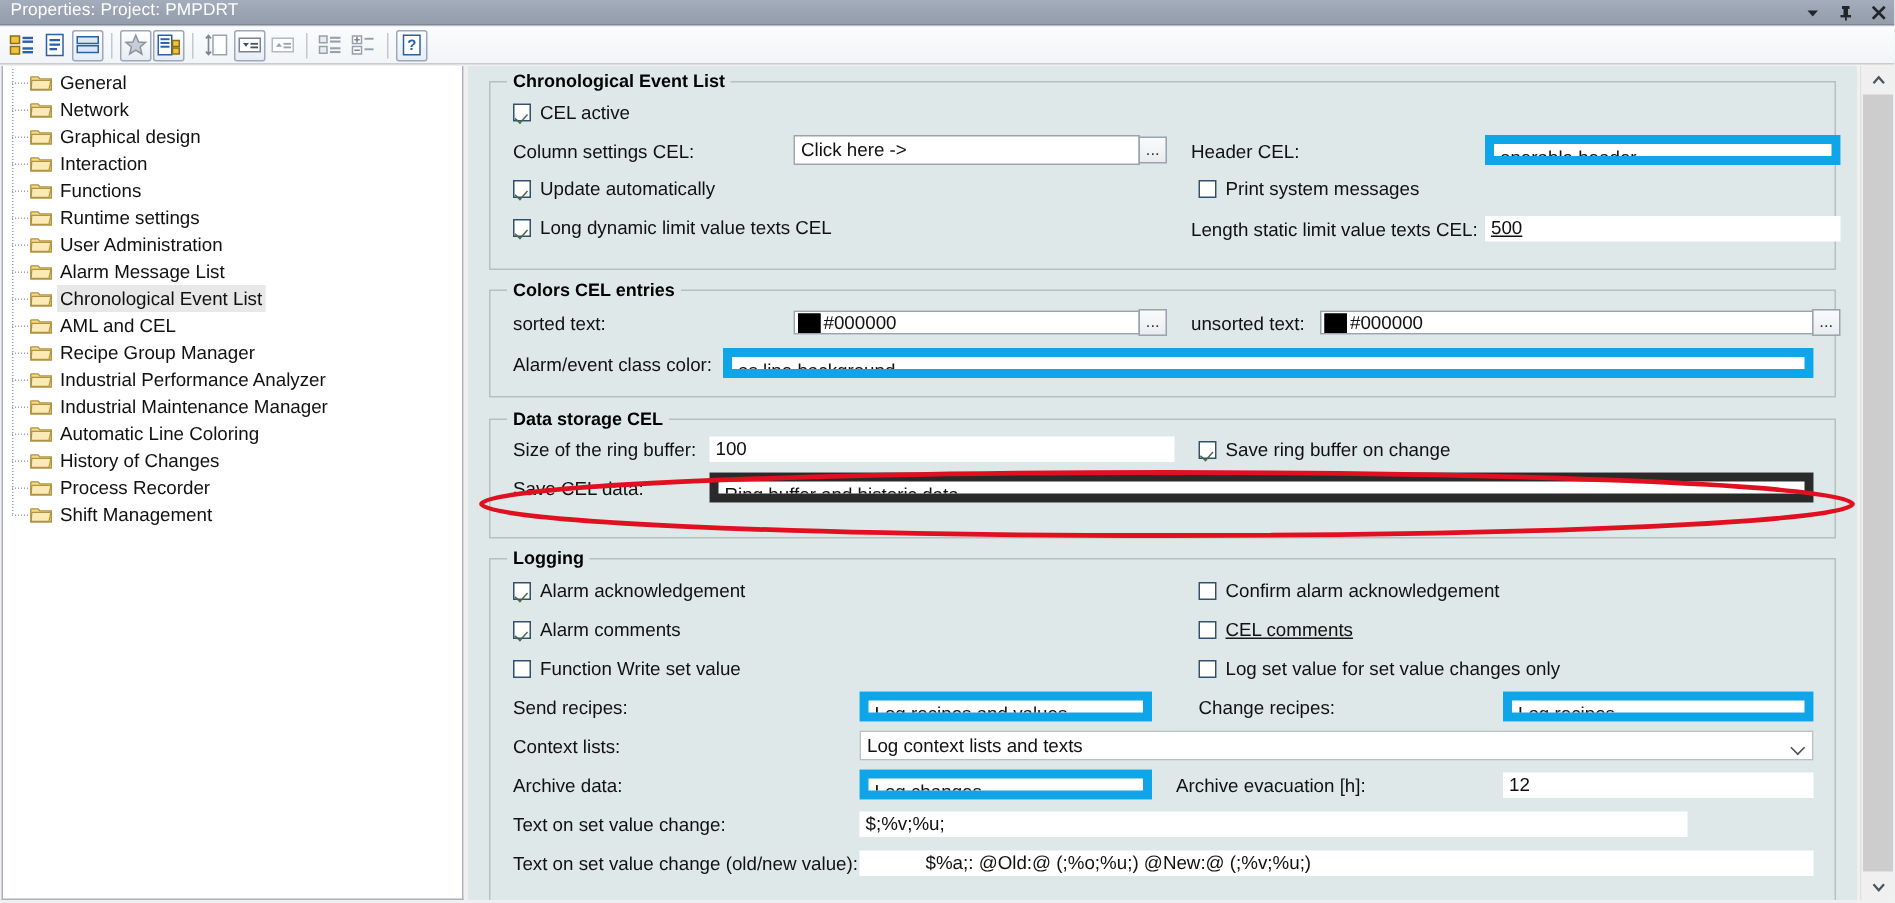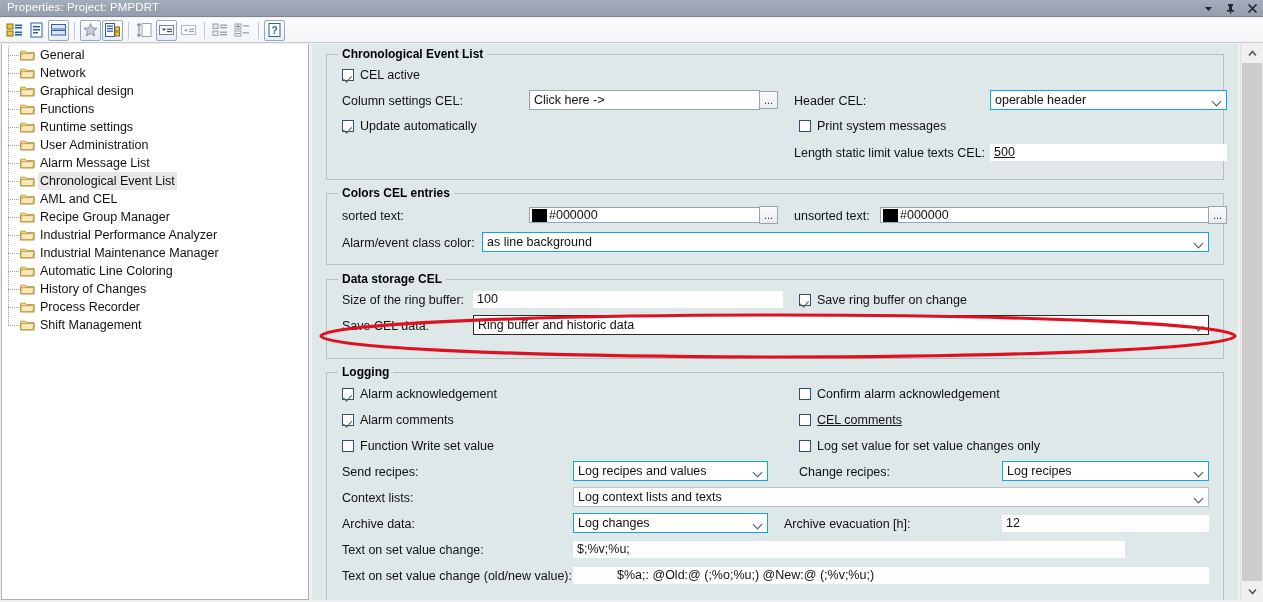--- a/index.html
+++ b/index.html
@@ -102,21 +102,21 @@
     content:"";position:absolute;left:2px;top:4px;width:4px;height:7px;
     border:solid #4a6a4a;border-width:0 1.6px 1.6px 0;transform:rotate(42deg);
   }
   .txt{
     background:#ffffff;border:1px solid #9aa4ae;box-sizing:border-box;
     height:20px;line-height:18px;padding:0 4px;font-size:12.5px;color:#111;
     white-space:nowrap;overflow:hidden;
   }
   .txt.flat{border:none;background:#ffffff;height:17px;line-height:17px;}
   .combo{
-    background:#ffffff;border:1px solid #0ea5e9;box-sizing:border-box;
+    background:#ffffff;border:6px solid #0ea5e9;box-sizing:border-box;
     height:20px;line-height:18px;padding:0 18px 0 4px;font-size:12.5px;color:#111;
     position:relative;white-space:nowrap;overflow:hidden;
   }
   .combo::after{
     content:"";position:absolute;right:6px;top:7px;width:6px;height:6px;
     border:solid #45505c;border-width:0 1.4px 1.4px 0;transform:rotate(45deg);
   }
   .combo.noborder{border:1px solid #b9c2c2;}
   .dotbtn{
     width:19px;height:18px;border:1px solid #9aa4ae;background:linear-gradient(to bottom,#fafbfc,#e9ecef);
@@ -285,20 +285,29 @@
             </svg></span>
           <span class="tlabel">Graphical design</span>
         </div>
         <div class="tnode">
           <span class="vline"></span>
           <span class="dots"></span>
           <span class="folder"><svg width="15" height="12" viewBox="0 0 15 12">
               <path d="M0.5 2.5 L0.5 11 L14.2 11 L14.2 3.6 L6.6 3.6 L5.4 2.2 L1.2 2.2 Z" fill="#f5d98a" stroke="#b2933f" stroke-width="0.9"></path>
               <path d="M1.2 4.6 L14 4.6 L12.6 10.6 L0.8 10.6 Z" fill="#fbe9b8" stroke="#b2933f" stroke-width="0.8"></path>
             </svg></span>
+          <span class="tlabel">Interaction</span>
+        </div>
+        <div class="tnode">
+          <span class="vline"></span>
+          <span class="dots"></span>
+          <span class="folder"><svg width="15" height="12" viewBox="0 0 15 12">
+              <path d="M0.5 2.5 L0.5 11 L14.2 11 L14.2 3.6 L6.6 3.6 L5.4 2.2 L1.2 2.2 Z" fill="#f5d98a" stroke="#b2933f" stroke-width="0.9"></path>
+              <path d="M1.2 4.6 L14 4.6 L12.6 10.6 L0.8 10.6 Z" fill="#fbe9b8" stroke="#b2933f" stroke-width="0.8"></path>
+            </svg></span>
           <span class="tlabel">Functions</span>
         </div>
         <div class="tnode">
           <span class="vline"></span>
           <span class="dots"></span>
           <span class="folder"><svg width="15" height="12" viewBox="0 0 15 12">
               <path d="M0.5 2.5 L0.5 11 L14.2 11 L14.2 3.6 L6.6 3.6 L5.4 2.2 L1.2 2.2 Z" fill="#f5d98a" stroke="#b2933f" stroke-width="0.9"></path>
               <path d="M1.2 4.6 L14 4.6 L12.6 10.6 L0.8 10.6 Z" fill="#fbe9b8" stroke="#b2933f" stroke-width="0.8"></path>
             </svg></span>
           <span class="tlabel">Runtime settings</span>
@@ -437,20 +446,26 @@
           <span class="lbl">Update automatically</span>
         </div>
       </div>
       <div class="row" style="left:472px;top:61px;">
         <div class="cb">
           <span class="cbox"></span>
           <span class="lbl">Print system messages</span>
         </div>
       </div>
 
+      <div class="row" style="left:15px;top:87px;">
+        <div class="cb">
+          <span class="cbox on"></span>
+          <span class="lbl">Long dynamic limit value texts CEL</span>
+        </div>
+      </div>
       <div class="row" style="left:467px;top:88px;">
         <span class="lbl">Length static limit value texts CEL:</span>
       </div>
       <div class="row" style="left:663px;top:87px;">
         <div class="txt flat" style="width:237px;text-decoration:underline;">500</div>
       </div>
     </div>
 
     <div class="group" style="left:14px;top:149px;width:898px;height:72px;">
       <div class="glegend">Colors CEL entries</div>

